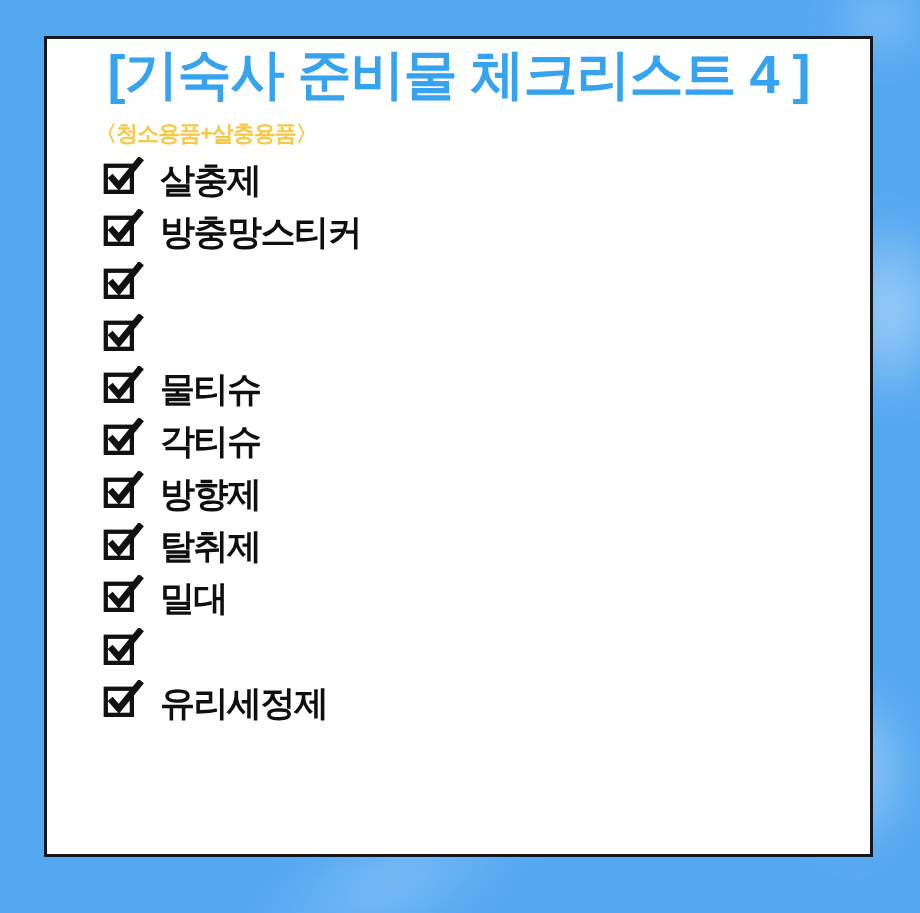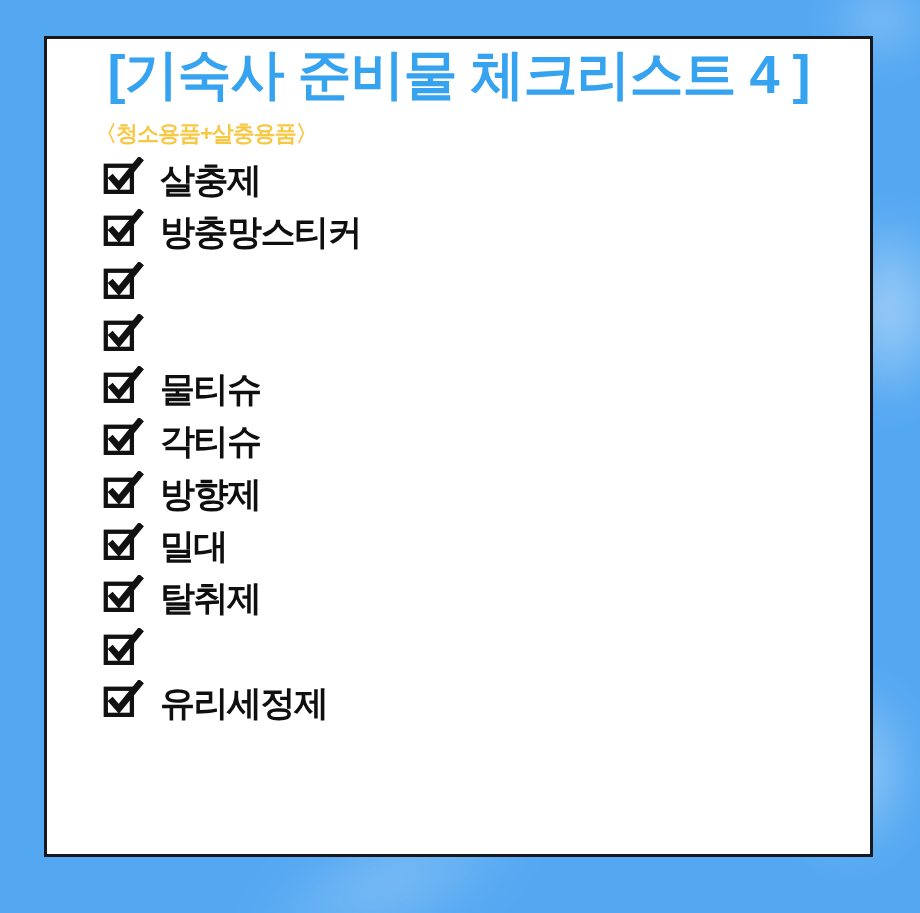--- a/index.html
+++ b/index.html
@@ -158,31 +158,31 @@
     <span class="label">방향제</span>
   </li>
 
   <li class="item">
     <span class="cb">
       <svg viewBox="0 0 44 40" aria-hidden="true">
         <rect x="3" y="9" width="28" height="28" fill="none" stroke="#111111" stroke-width="4.6"></rect>
         <path d="M 10 22.5 L 17 30.5 L 39 3.5" fill="none" stroke="#111111" stroke-width="7" stroke-linecap="square" stroke-linejoin="miter"></path>
       </svg>
     </span>
+    <span class="label">탈취제</span>
+  </li>
+
+  <li class="item">
+    <span class="cb">
+      <svg viewBox="0 0 44 40" aria-hidden="true">
+        <rect x="3" y="9" width="28" height="28" fill="none" stroke="#111111" stroke-width="4.6"></rect>
+        <path d="M 10 22.5 L 17 30.5 L 39 3.5" fill="none" stroke="#111111" stroke-width="7" stroke-linecap="square" stroke-linejoin="miter"></path>
+      </svg>
+    </span>
     <span class="label">밀대</span>
-  </li>
-
-  <li class="item">
-    <span class="cb">
-      <svg viewBox="0 0 44 40" aria-hidden="true">
-        <rect x="3" y="9" width="28" height="28" fill="none" stroke="#111111" stroke-width="4.6"></rect>
-        <path d="M 10 22.5 L 17 30.5 L 39 3.5" fill="none" stroke="#111111" stroke-width="7" stroke-linecap="square" stroke-linejoin="miter"></path>
-      </svg>
-    </span>
-    <span class="label">탈취제</span>
   </li>
 
   <li class="item">
     <span class="cb">
       <svg viewBox="0 0 44 40" aria-hidden="true">
         <rect x="3" y="9" width="28" height="28" fill="none" stroke="#111111" stroke-width="4.6"></rect>
         <path d="M 10 22.5 L 17 30.5 L 39 3.5" fill="none" stroke="#111111" stroke-width="7" stroke-linecap="square" stroke-linejoin="miter"></path>
       </svg>
     </span>
   </li>

